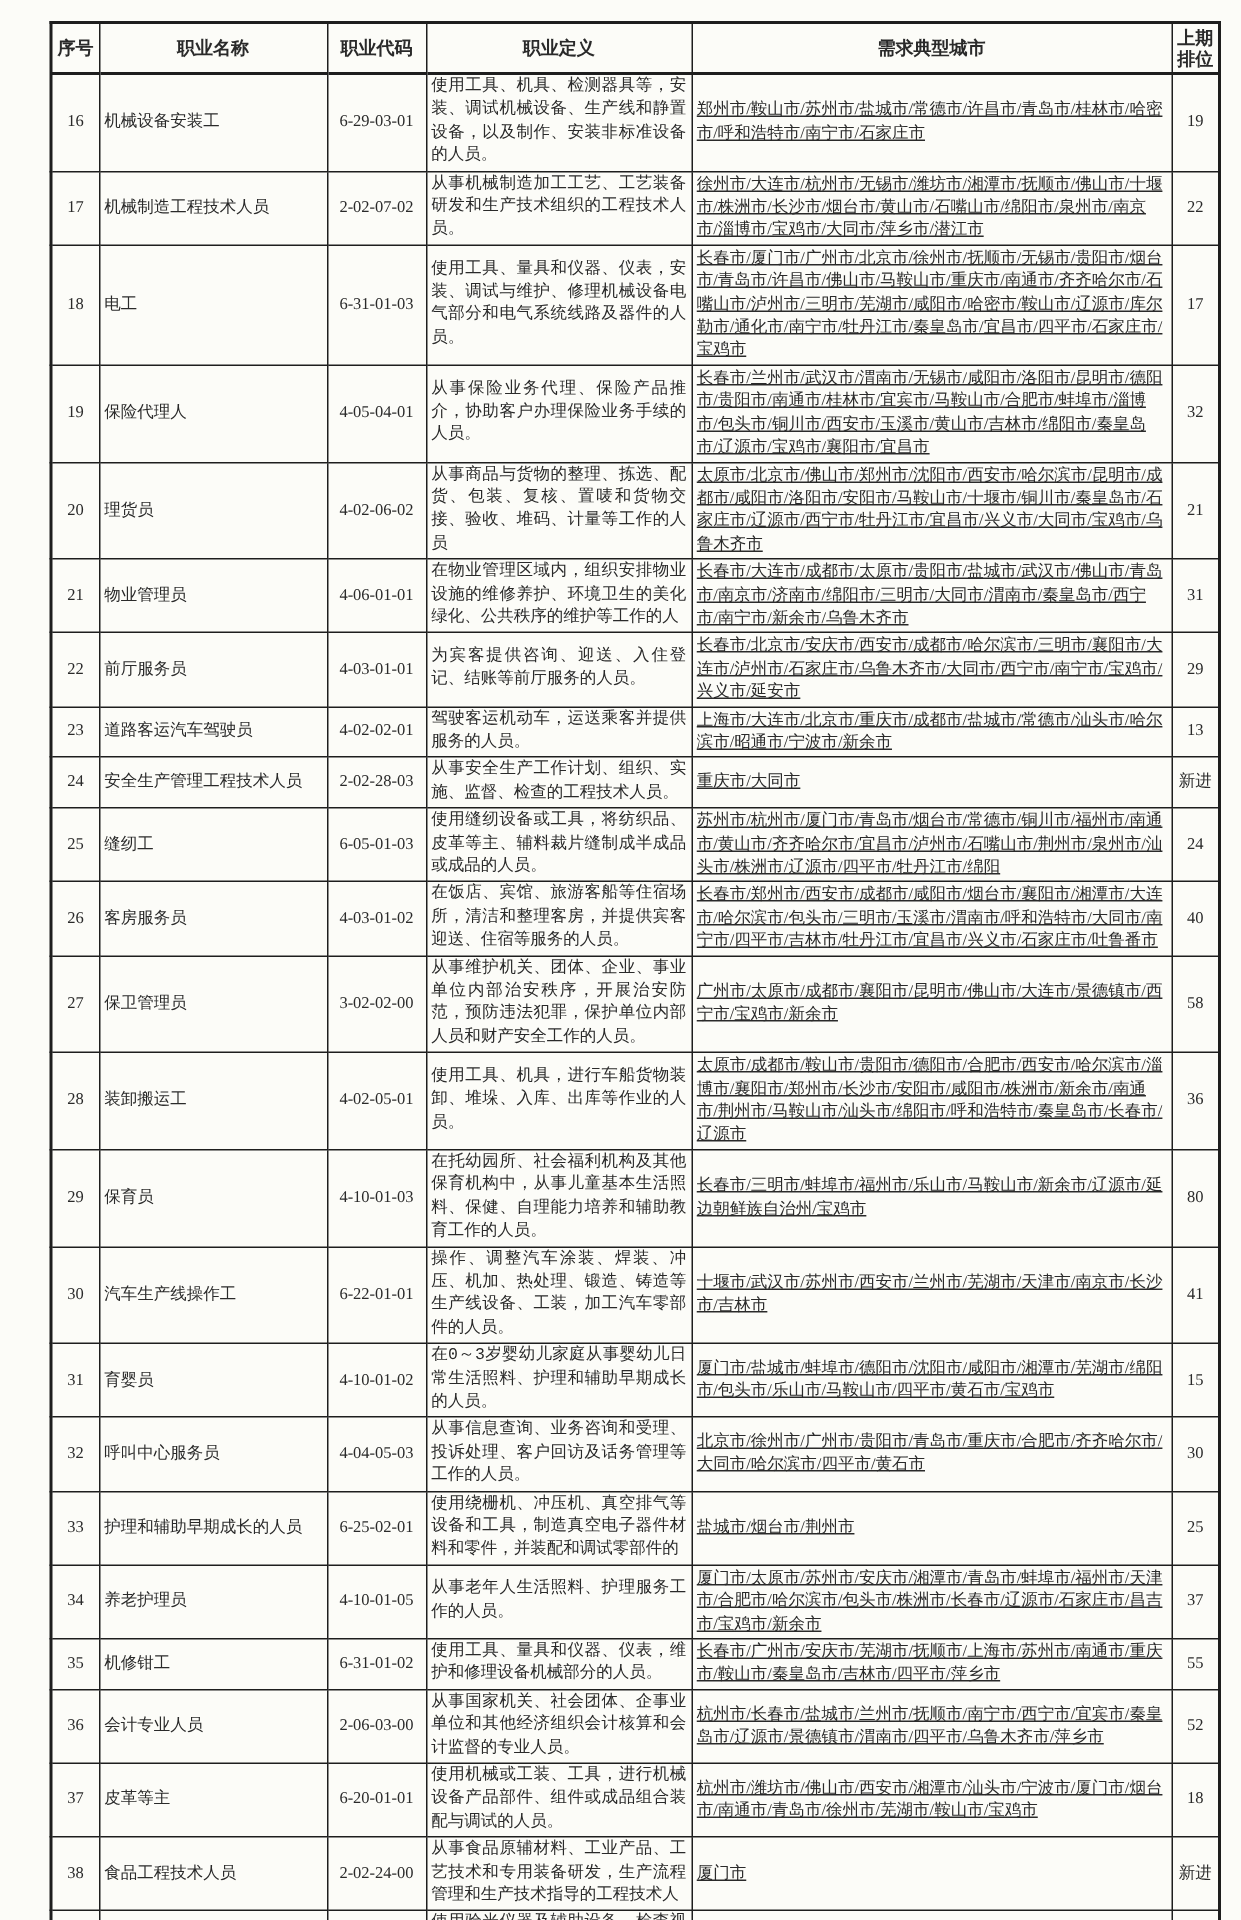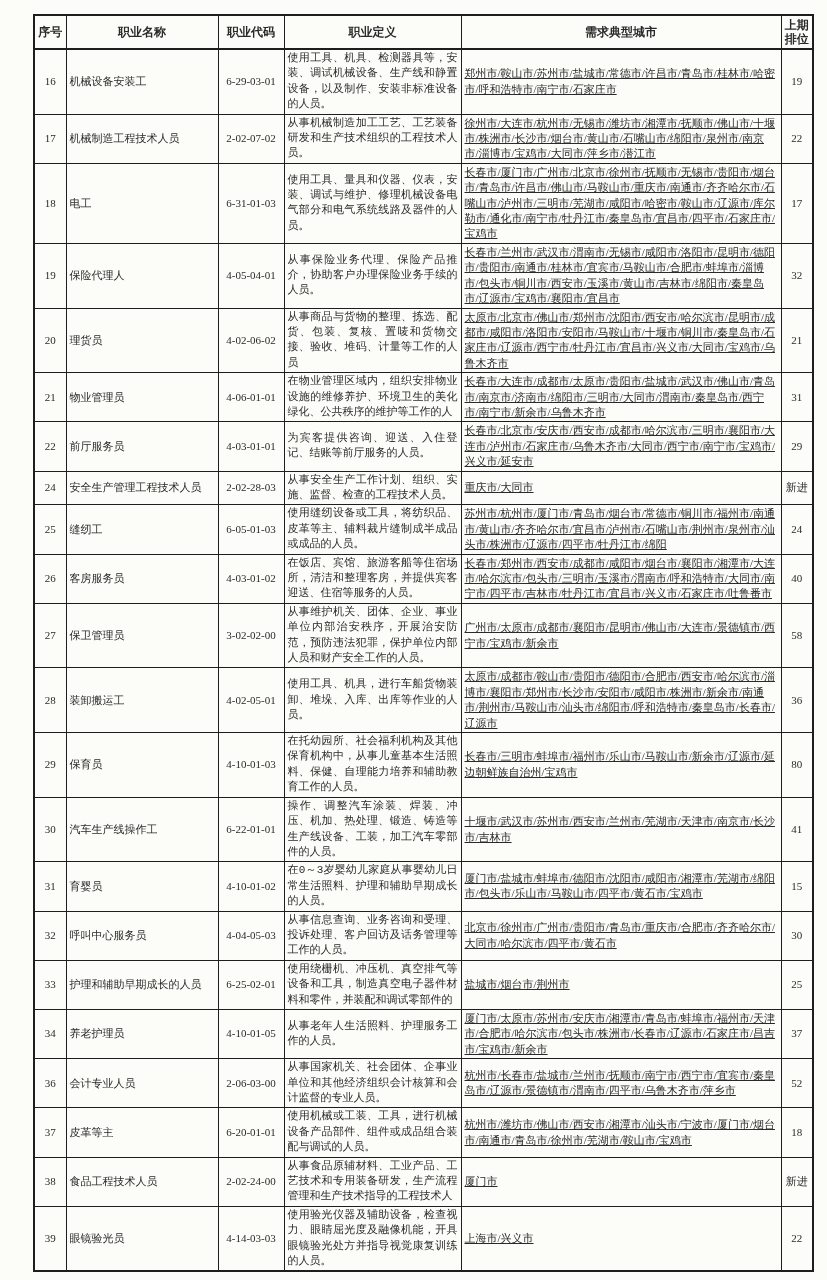--- a/index.html
+++ b/index.html
@@ -145,20 +145,28 @@
 
   <tr>
     <td class="cell-no">22</td>
     <td class="cell-name">前厅服务员</td>
     <td class="cell-code">4-03-01-01</td>
     <td class="cell-def">为宾客提供咨询、迎送、入住登记、结账等前厅服务的人员。</td>
     <td class="cell-city">长春市/北京市/安庆市/西安市/成都市/哈尔滨市/三明市/襄阳市/大连市/泸州市/石家庄市/乌鲁木齐市/大同市/西宁市/南宁市/宝鸡市/兴义市/延安市</td>
     <td class="cell-rank">29</td>
   </tr>
 
+  <tr>
+    <td class="cell-no">23</td>
+    <td class="cell-name">道路客运汽车驾驶员</td>
+    <td class="cell-code">4-02-02-01</td>
+    <td class="cell-def">驾驶客运机动车，运送乘客并提供服务的人员。</td>
+    <td class="cell-city">上海市/大连市/北京市/重庆市/成都市/盐城市/常德市/汕头市/哈尔滨市/昭通市/宁波市/新余市</td>
+    <td class="cell-rank">13</td>
+  </tr>
 
   <tr>
     <td class="cell-no">24</td>
     <td class="cell-name">安全生产管理工程技术人员</td>
     <td class="cell-code">2-02-28-03</td>
     <td class="cell-def">从事安全生产工作计划、组织、实施、监督、检查的工程技术人员。</td>
     <td class="cell-city">重庆市/大同市</td>
     <td class="cell-rank">新进</td>
   </tr>
 
@@ -245,20 +253,28 @@
 
   <tr>
     <td class="cell-no">34</td>
     <td class="cell-name">养老护理员</td>
     <td class="cell-code">4-10-01-05</td>
     <td class="cell-def">从事老年人生活照料、护理服务工作的人员。</td>
     <td class="cell-city">厦门市/太原市/苏州市/安庆市/湘潭市/青岛市/蚌埠市/福州市/天津市/合肥市/哈尔滨市/包头市/株洲市/长春市/辽源市/石家庄市/昌吉市/宝鸡市/新余市</td>
     <td class="cell-rank">37</td>
   </tr>
 
+  <tr>
+    <td class="cell-no">35</td>
+    <td class="cell-name">机修钳工</td>
+    <td class="cell-code">6-31-01-02</td>
+    <td class="cell-def">使用工具、量具和仪器、仪表，维护和修理设备机械部分的人员。</td>
+    <td class="cell-city">长春市/广州市/安庆市/芜湖市/抚顺市/上海市/苏州市/南通市/重庆市/鞍山市/秦皇岛市/吉林市/四平市/萍乡市</td>
+    <td class="cell-rank">55</td>
+  </tr>
 
   <tr>
     <td class="cell-no">36</td>
     <td class="cell-name">会计专业人员</td>
     <td class="cell-code">2-06-03-00</td>
     <td class="cell-def">从事国家机关、社会团体、企事业单位和其他经济组织会计核算和会计监督的专业人员。</td>
     <td class="cell-city">杭州市/长春市/盐城市/兰州市/抚顺市/南宁市/西宁市/宜宾市/秦皇岛市/辽源市/景德镇市/渭南市/四平市/乌鲁木齐市/萍乡市</td>
     <td class="cell-rank">52</td>
   </tr>
 

